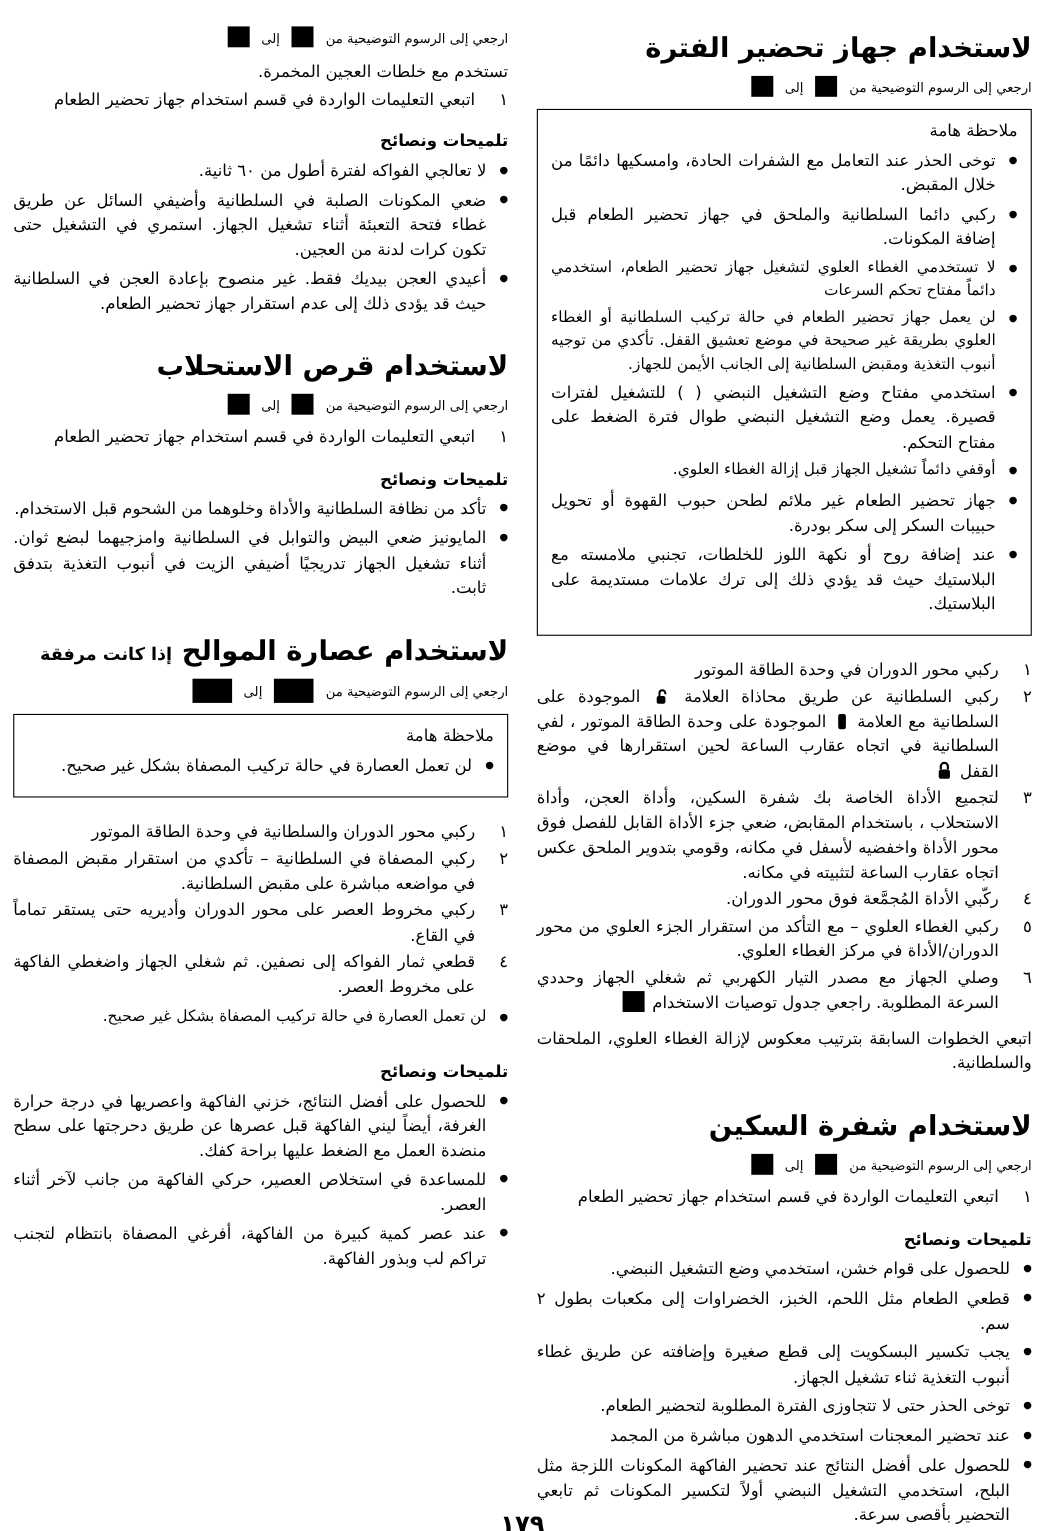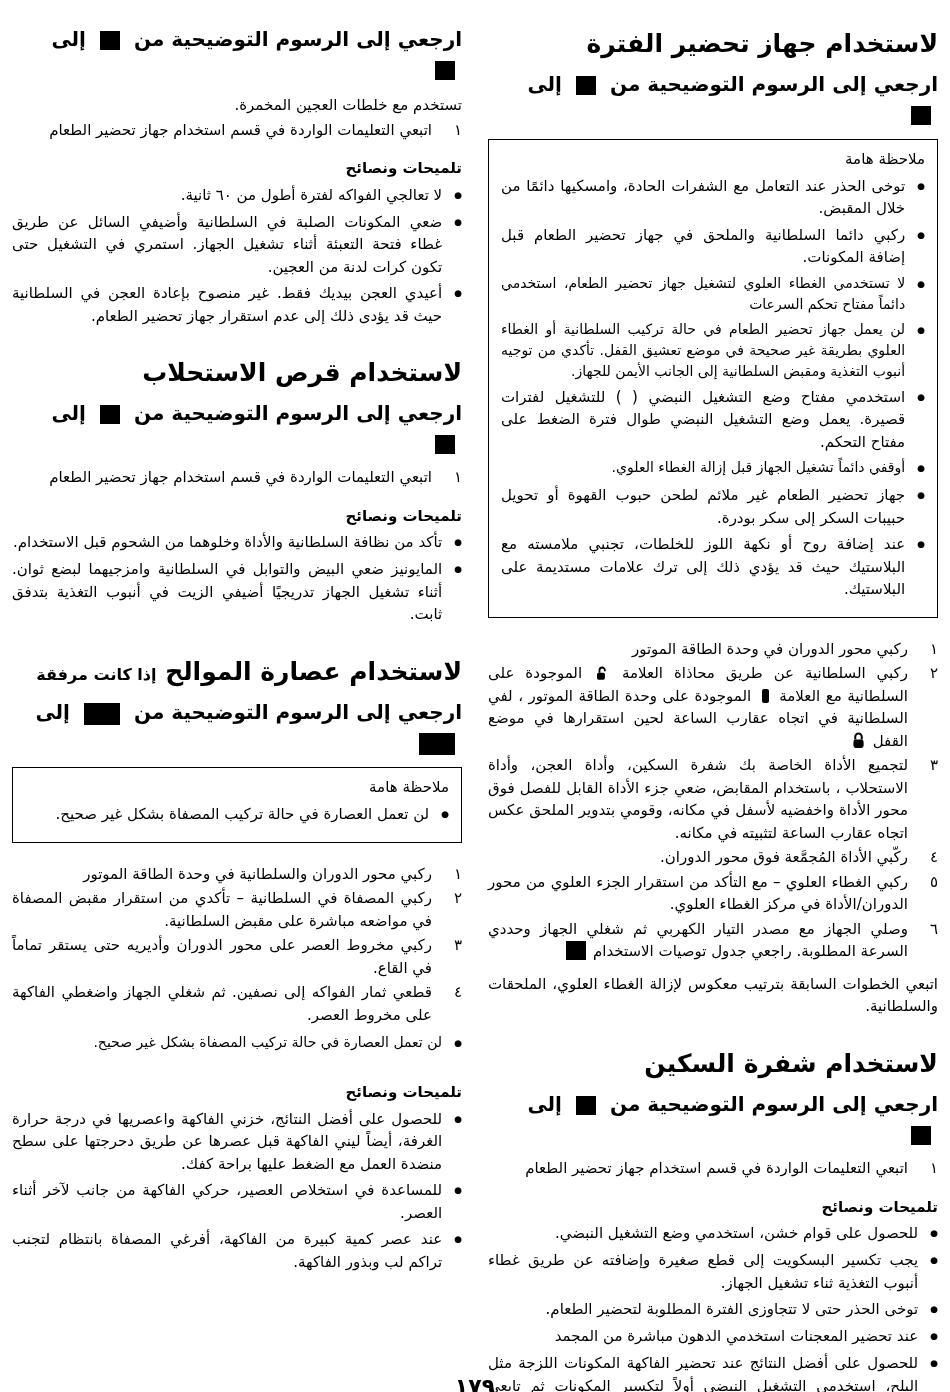--- a/index.html
+++ b/index.html
@@ -9,21 +9,21 @@
     color:#000; font-family:"DejaVu Sans", sans-serif;
     font-size:15px; line-height:1.5; direction:rtl;
   }
   .page { padding:24px 12px 0 12px; }
   .columns { display:flex; gap:26px; align-items:flex-start; }
   .col { flex:1; min-width:0; }
 
   h2.sec-title { font-size:25px; font-weight:bold; line-height:1.25; margin:4px 0 10px; }
   h2.sec-title .subtitle { font-size:16px; }
 
-  .ref { font-weight:bold; font-size:20px; margin:0 0 8px; }
+  .ref { font-weight:normal; font-size:12px; margin:0 0 8px; }
   .sq { display:inline-block; width:20px; height:19px; background:#000; vertical-align:-4px; margin:0 7px; }
   .sq.wide { width:36px; height:22px; vertical-align:-6px; }
   .sq.inline-end { margin:0 2px; }
 
   .note-box { border:1.6px solid #000; padding:8px 12px 12px; margin:10px 0 20px; }
   .note-heading { font-weight:normal; margin-bottom:3px; }
 
   .bullet { display:flex; margin:4px 0; text-align:justify; }
   .bullet::before { content:"●"; font-size:9px; line-height:23px; margin-left:12px; flex:0 0 auto; }
   .bullet .txt { flex:1; }
@@ -154,20 +154,23 @@
         <div class="step">
           <span class="num">١</span>
           <span class="txt">اتبعي التعليمات الواردة في قسم  استخدام جهاز تحضير الطعام</span>
         </div>
 
         <div class="tips-heading">تلميحات ونصائح</div>
         <div class="bullet">
             <span class="txt">للحصول على قوام خشن، استخدمي وضع التشغيل النبضي.</span>
           </div>
         <div class="bullet">
+            <span class="txt">قطعي الطعام مثل اللحم، الخبز، الخضراوات إلى مكعبات بطول ٢ سم.</span>
+          </div>
+        <div class="bullet">
             <span class="txt">يجب تكسير البسكويت إلى قطع صغيرة وإضافته عن طريق غطاء أنبوب التغذية ثناء تشغيل الجهاز.</span>
           </div>
         <div class="bullet">
             <span class="txt">توخى الحذر حتى لا تتجاوزى الفترة المطلوبة لتحضير الطعام.</span>
           </div>
         <div class="bullet">
             <span class="txt">عند تحضير المعجنات استخدمي الدهون مباشرة من المجمد</span>
           </div>
         <div class="bullet">
             <span class="txt">للحصول على أفضل النتائج عند تحضير الفاكهة  المكونات اللزجة مثل البلح، استخدمي  التشغيل النبضي  أولاً لتكسير المكونات ثم تابعي التحضير بأقصى سرعة.</span>

